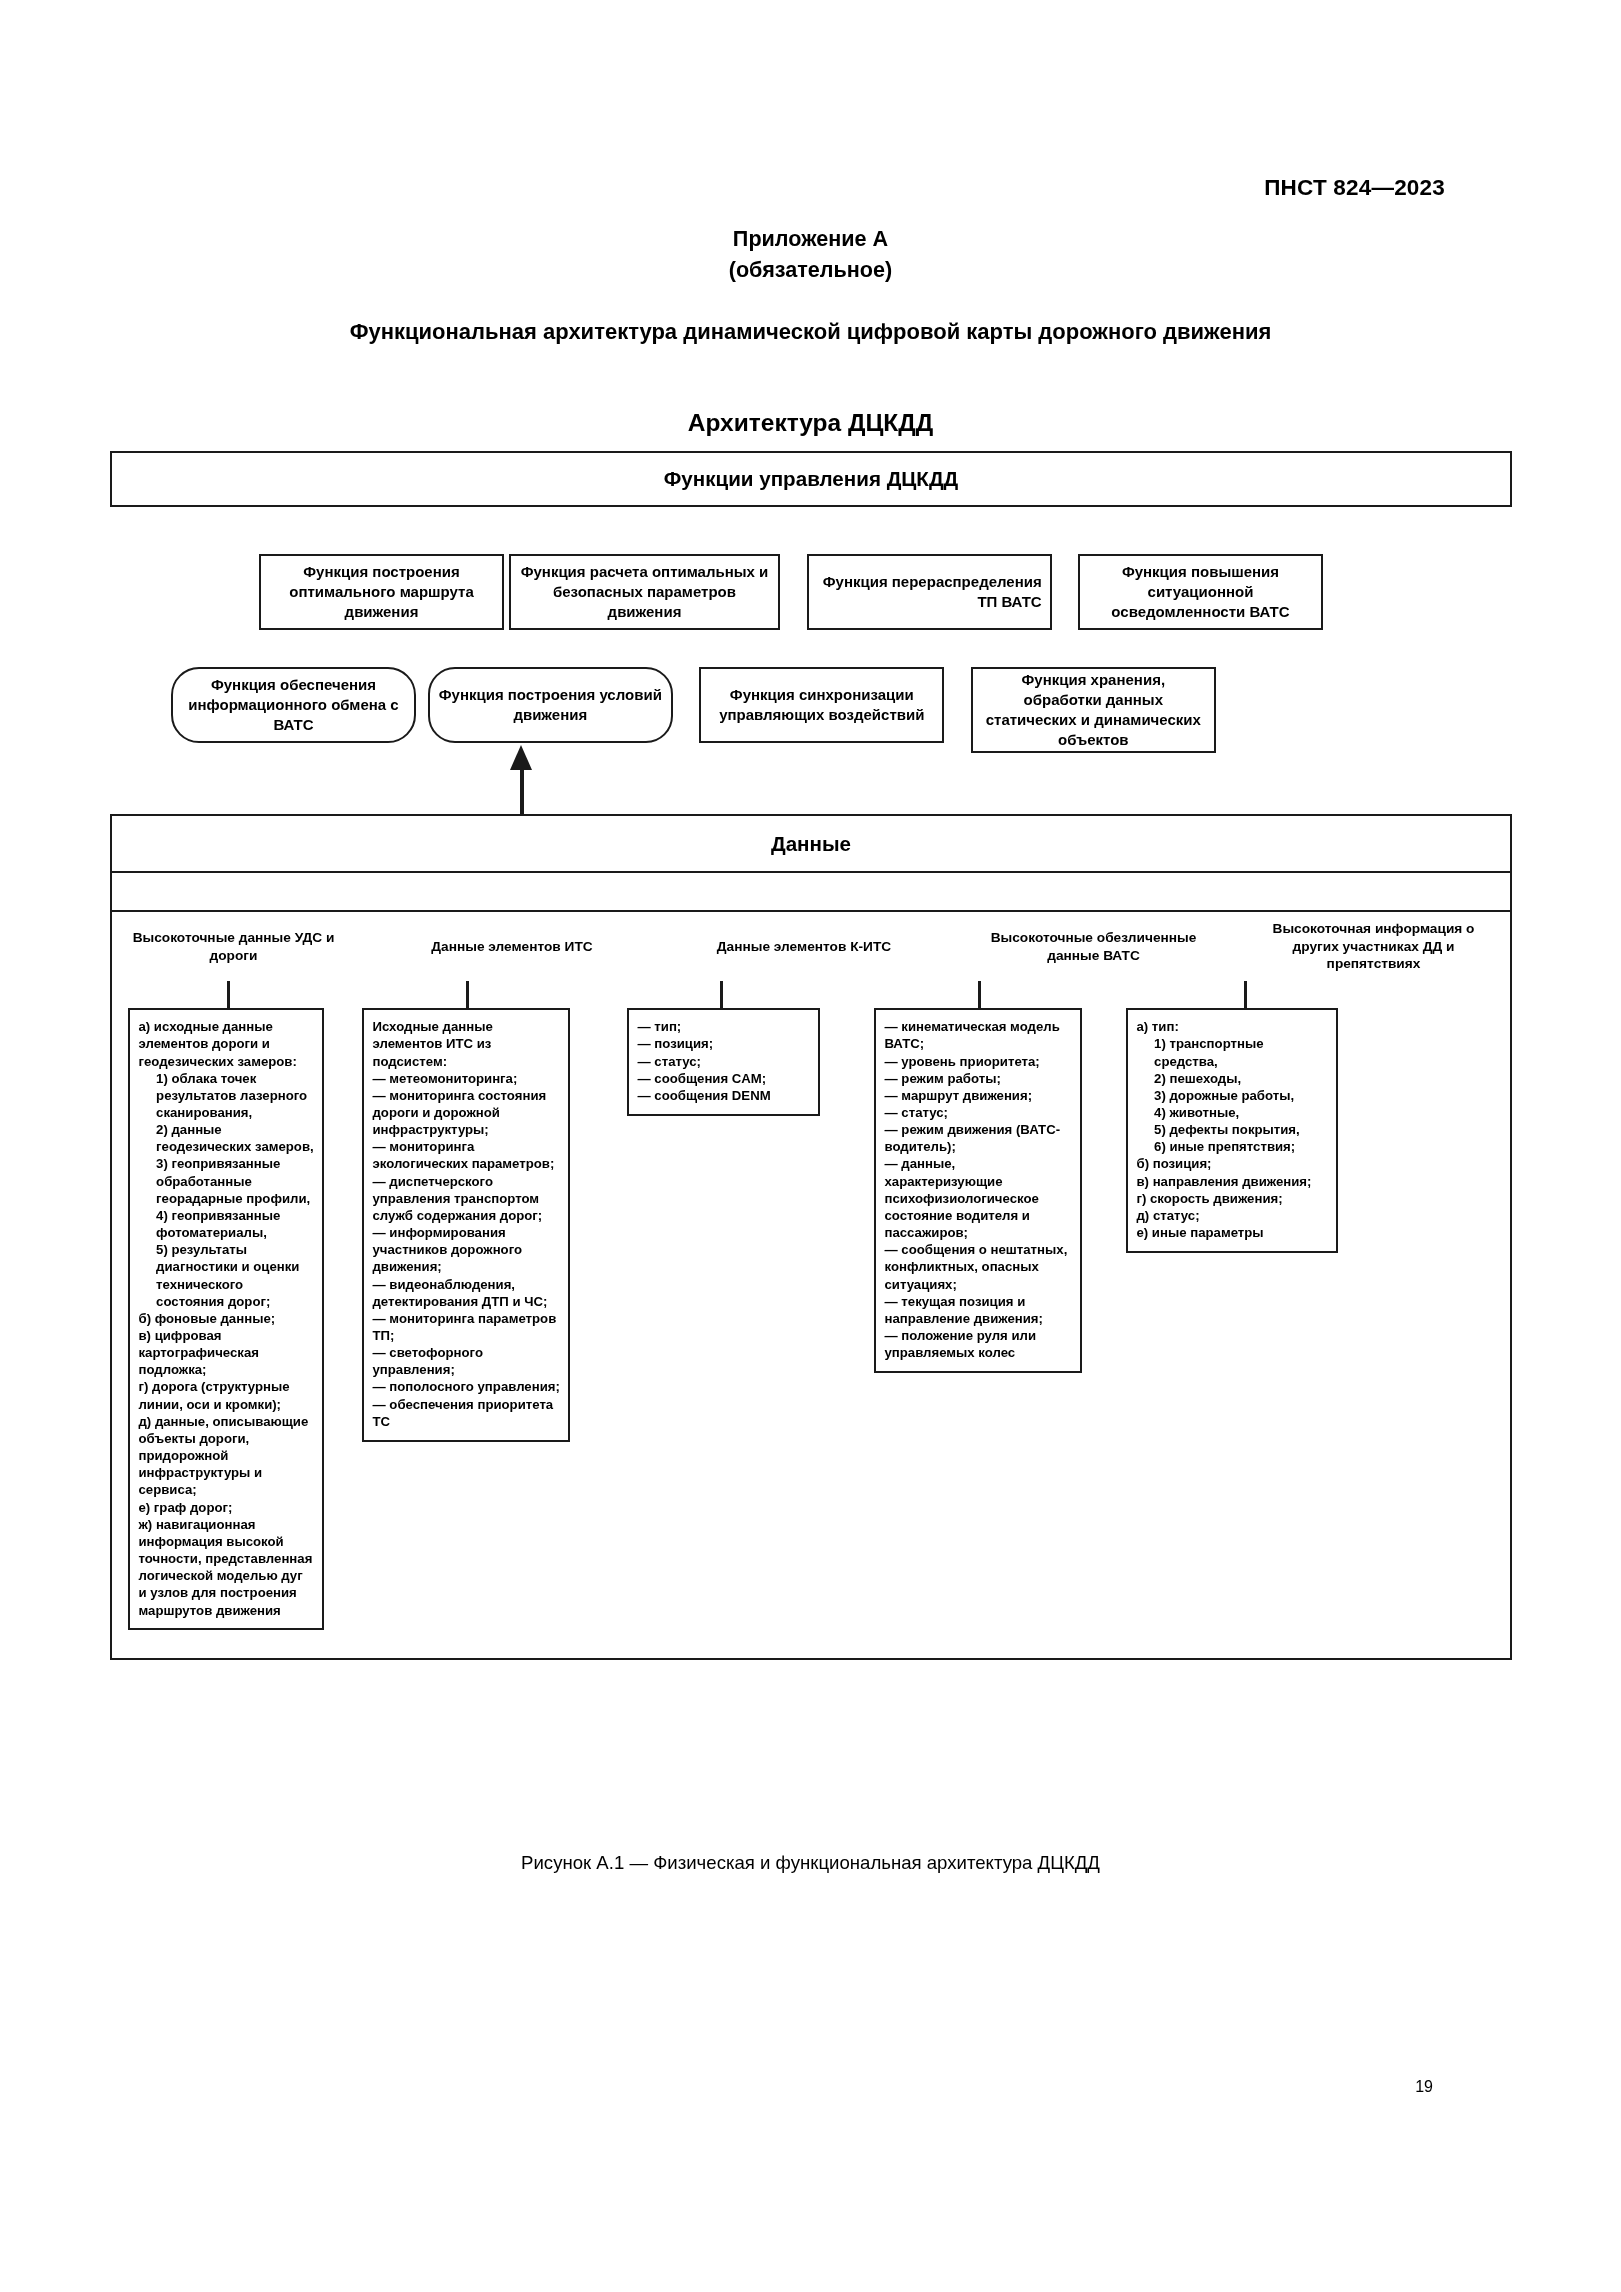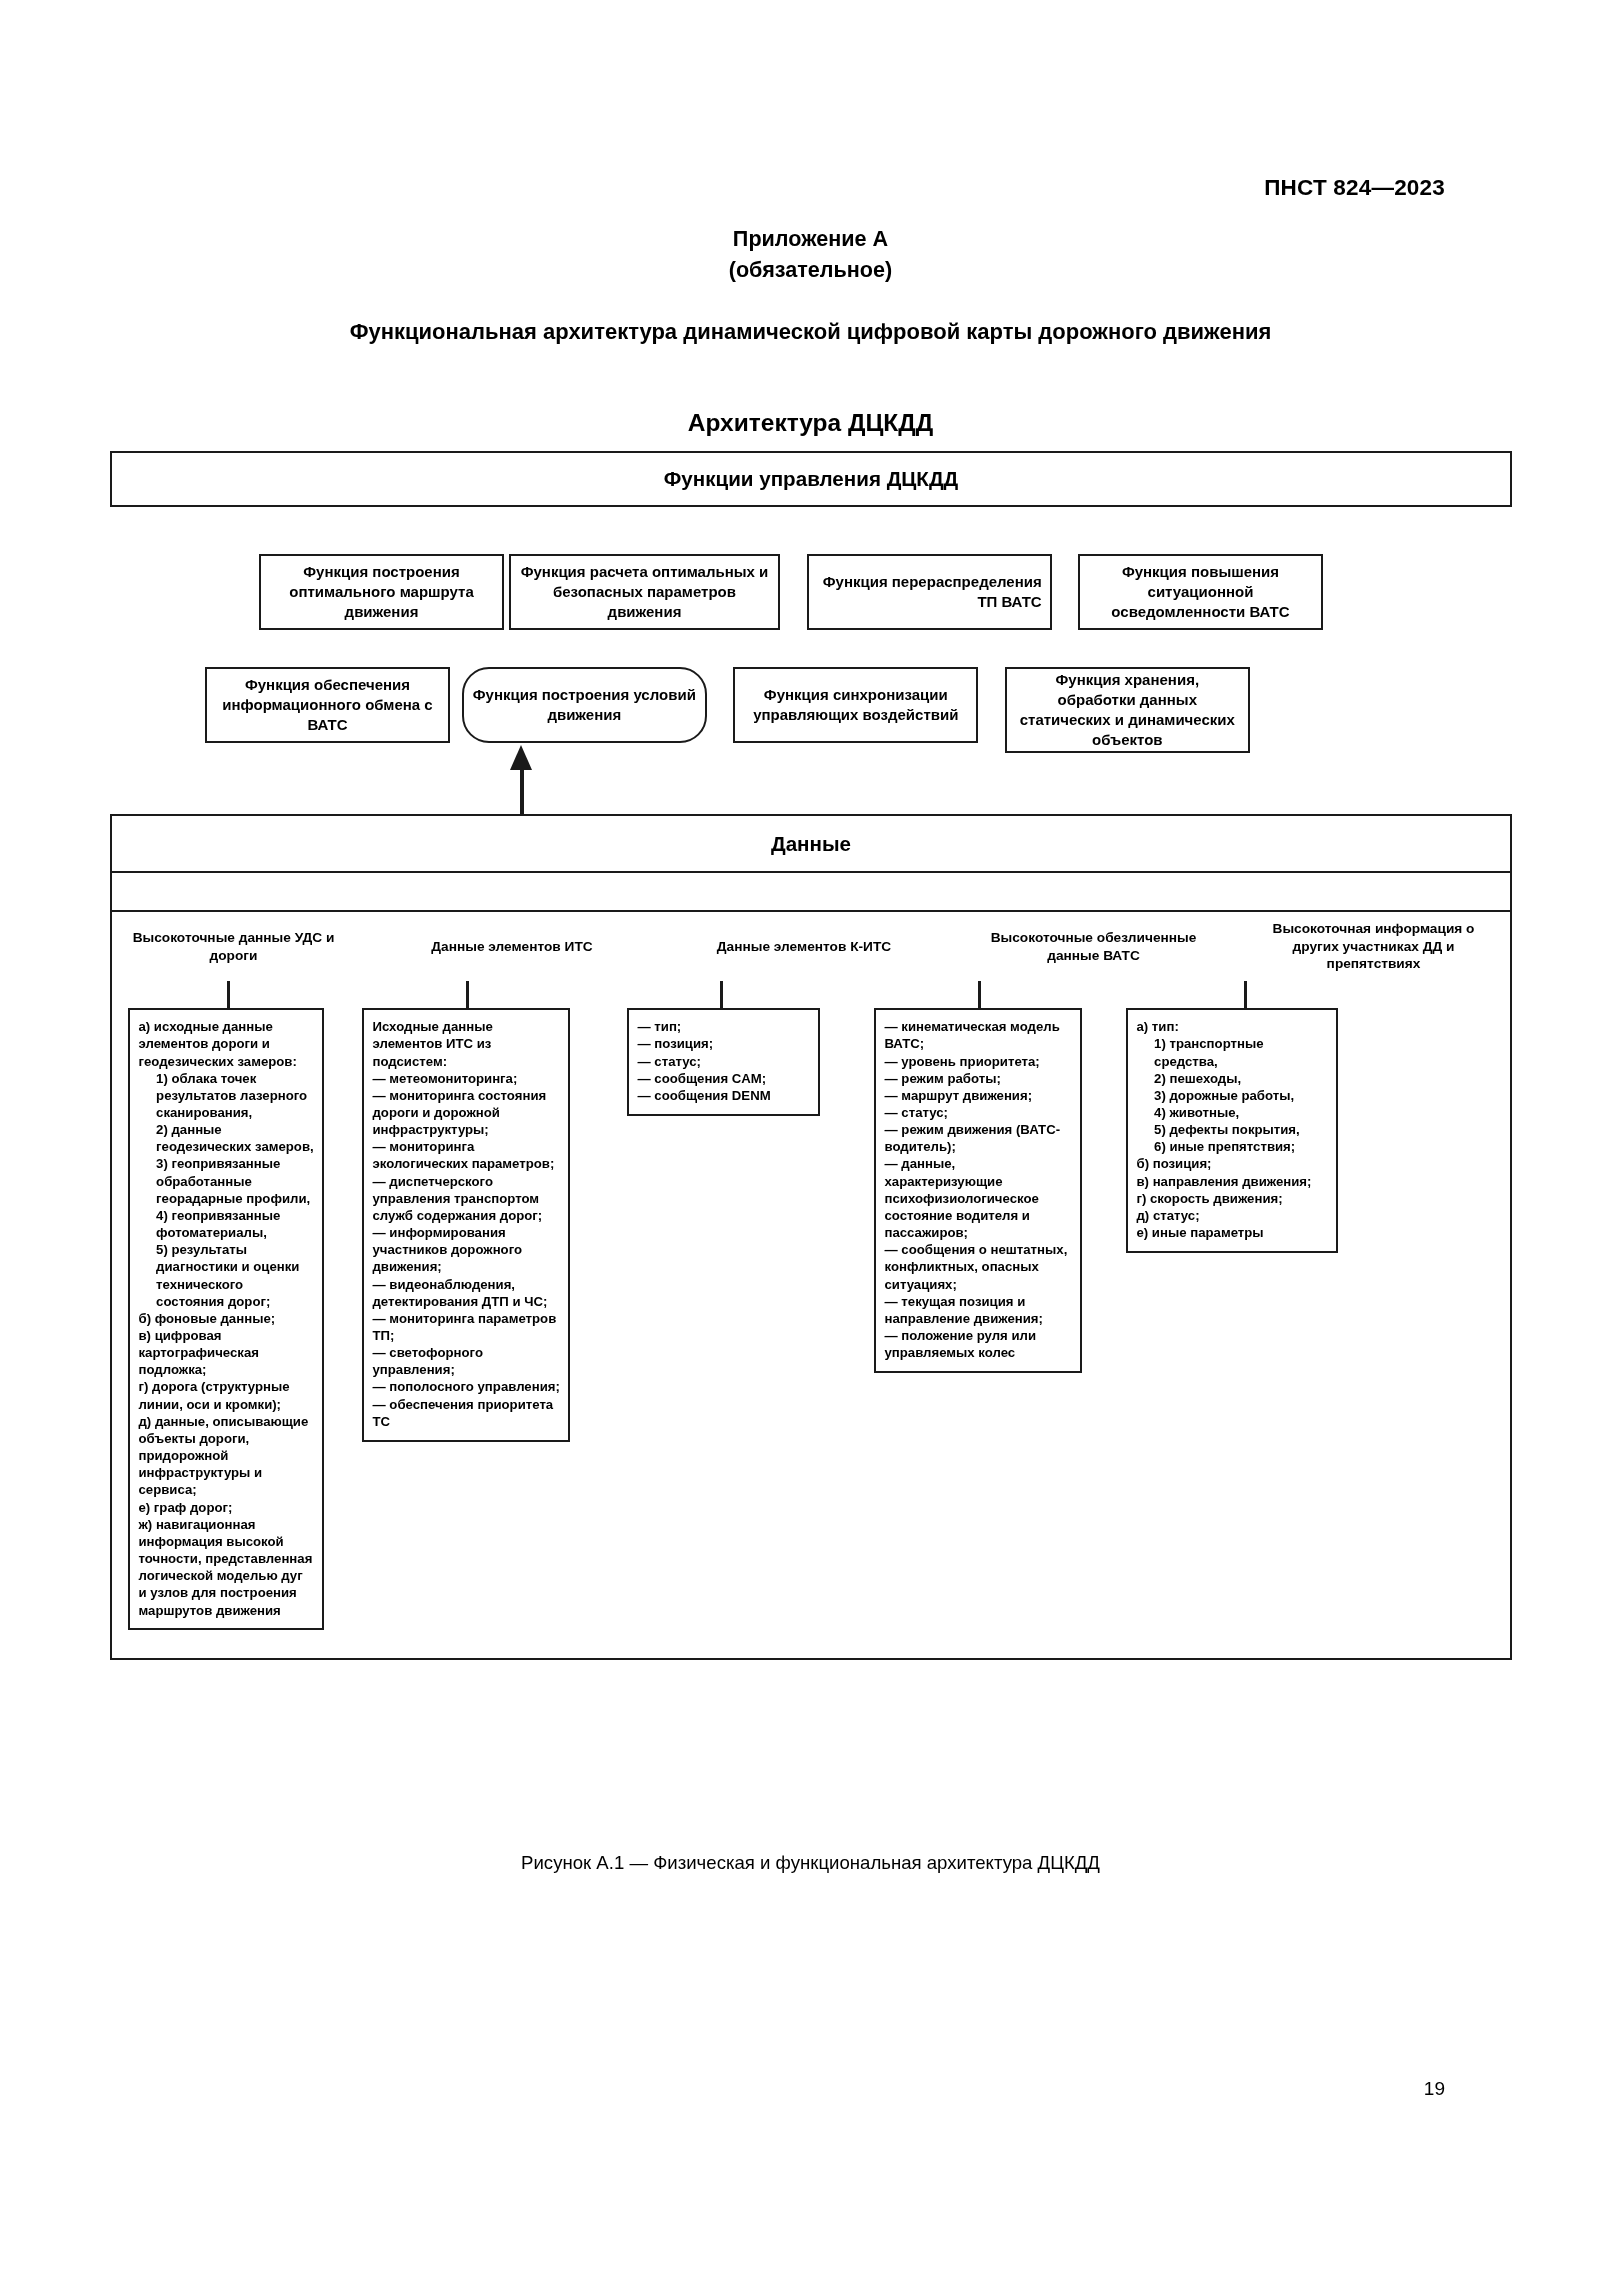--- a/index.html
+++ b/index.html
@@ -106,21 +106,21 @@
     padding: 5.9px 7.8px;
     box-sizing: border-box;
     height: 76px;
   }
 
   .fn-box.b1 { width: 245px; margin-left: 149px; }
   .fn-box.b2 { width: 271px; margin-left: 5px; }
   .fn-box.b3 { width: 245px; margin-left: 26.5px; text-align: right; }
   .fn-box.b4 { width: 245px; margin-left: 26.5px; }
 
-  .fn-box.c1 { width: 245px; margin-left: 95px; }
+  .fn-box.c1 { width: 245px; margin-left: 61px; border-radius: 28px; }
   .fn-box.c2 { width: 245px; margin-left: 11.8px; border-radius: 27px; }
   .fn-box.c3 { width: 245px; margin-left: 26.5px; }
   .fn-box.c4 { width: 245px; margin-left: 26.5px; height: 86px; }
 
   
   .arrow-wrap {
     position: relative;
     height: 61px;
   }
   .arrow-line {
@@ -234,22 +234,22 @@
     top: 1852px;
     left: 0;
     width: 100%;
     text-align: center;
     font-size: 18.6px;
   }
 
   .page-num {
     position: absolute;
     top: 2078px;
-    right: 176px;
-    font-size: 19px;
+    right: 188px;
+    font-size: 16px;
   }
 </style>
 </head>
 <body>
 
 <div class="page">
 
   <div class="doc-header">ПНСТ 824—2023</div>
 
   <div class="annex-block">

